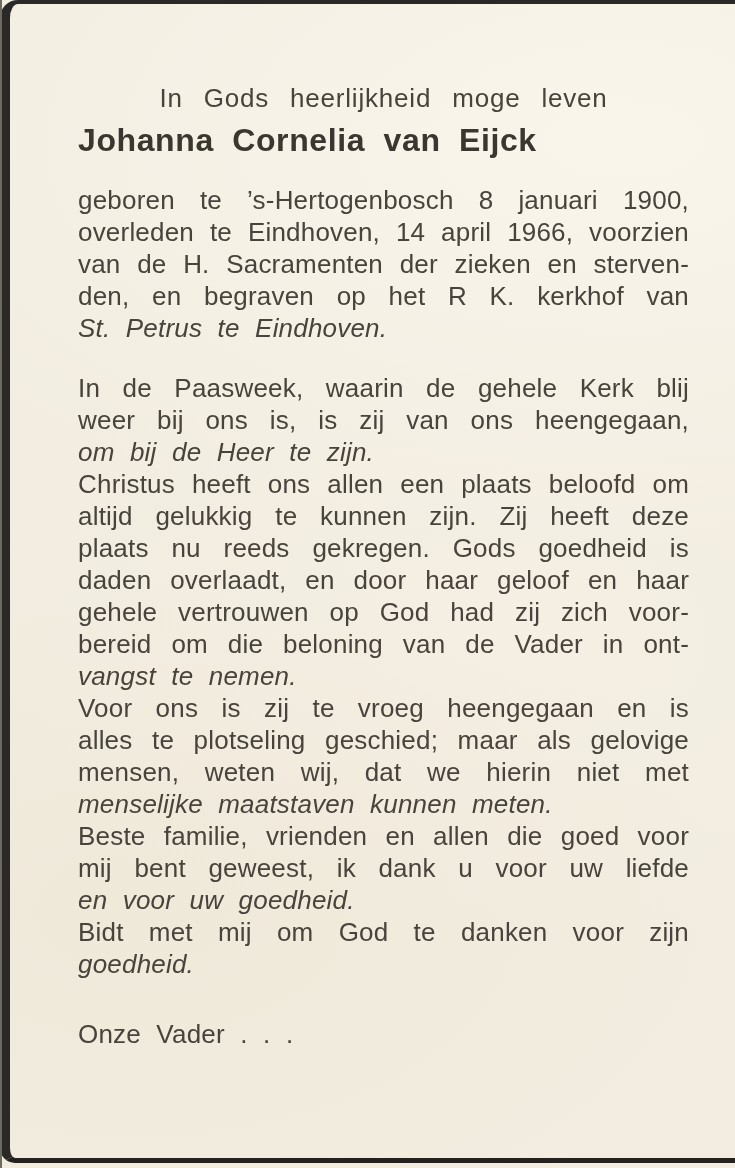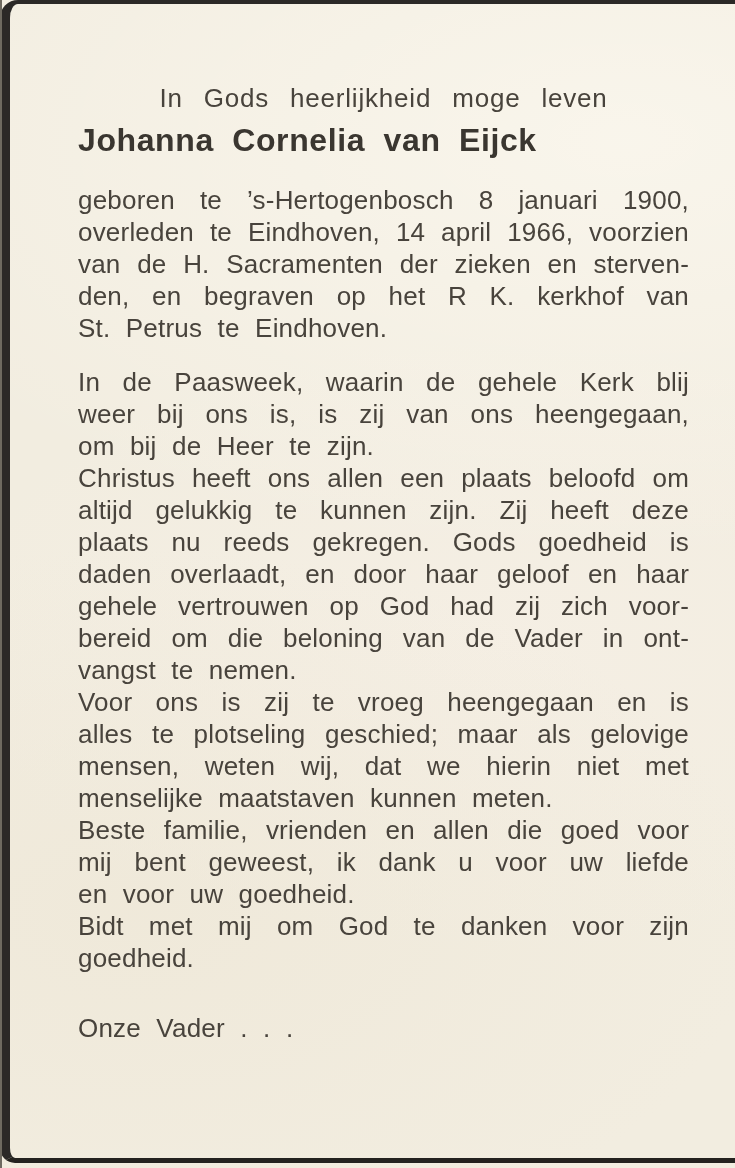--- a/index.html
+++ b/index.html
@@ -69,36 +69,37 @@
     line-height: 40px;
     font-weight: 700;
     letter-spacing: 0.6px;
     word-spacing: 9px;
     color: var(--ink-strong);
   }
 
   .paragraphs { margin-top: 24px; }
 
   .paragraph { }
-  .paragraph.gap-before { margin-top: 22px; }
+  .paragraph.gap-before { margin-top: 28px; }
 
   .line {
     font-size: 26px;
     line-height: 32px;
     letter-spacing: 0.2px;
     word-spacing: 4px;
     text-align: justify;
     text-align-last: justify;
     white-space: normal;
     color: var(--ink);
   }
   .line.last {
     text-align: left;
     text-align-last: left;
     word-spacing: 8px;
+    font-style: italic;
   }
 
   .closing-line {
     margin-top: 38px;
     font-size: 26px;
     line-height: 32px;
     letter-spacing: 0.2px;
     word-spacing: 8px;
     color: var(--ink);
   }

